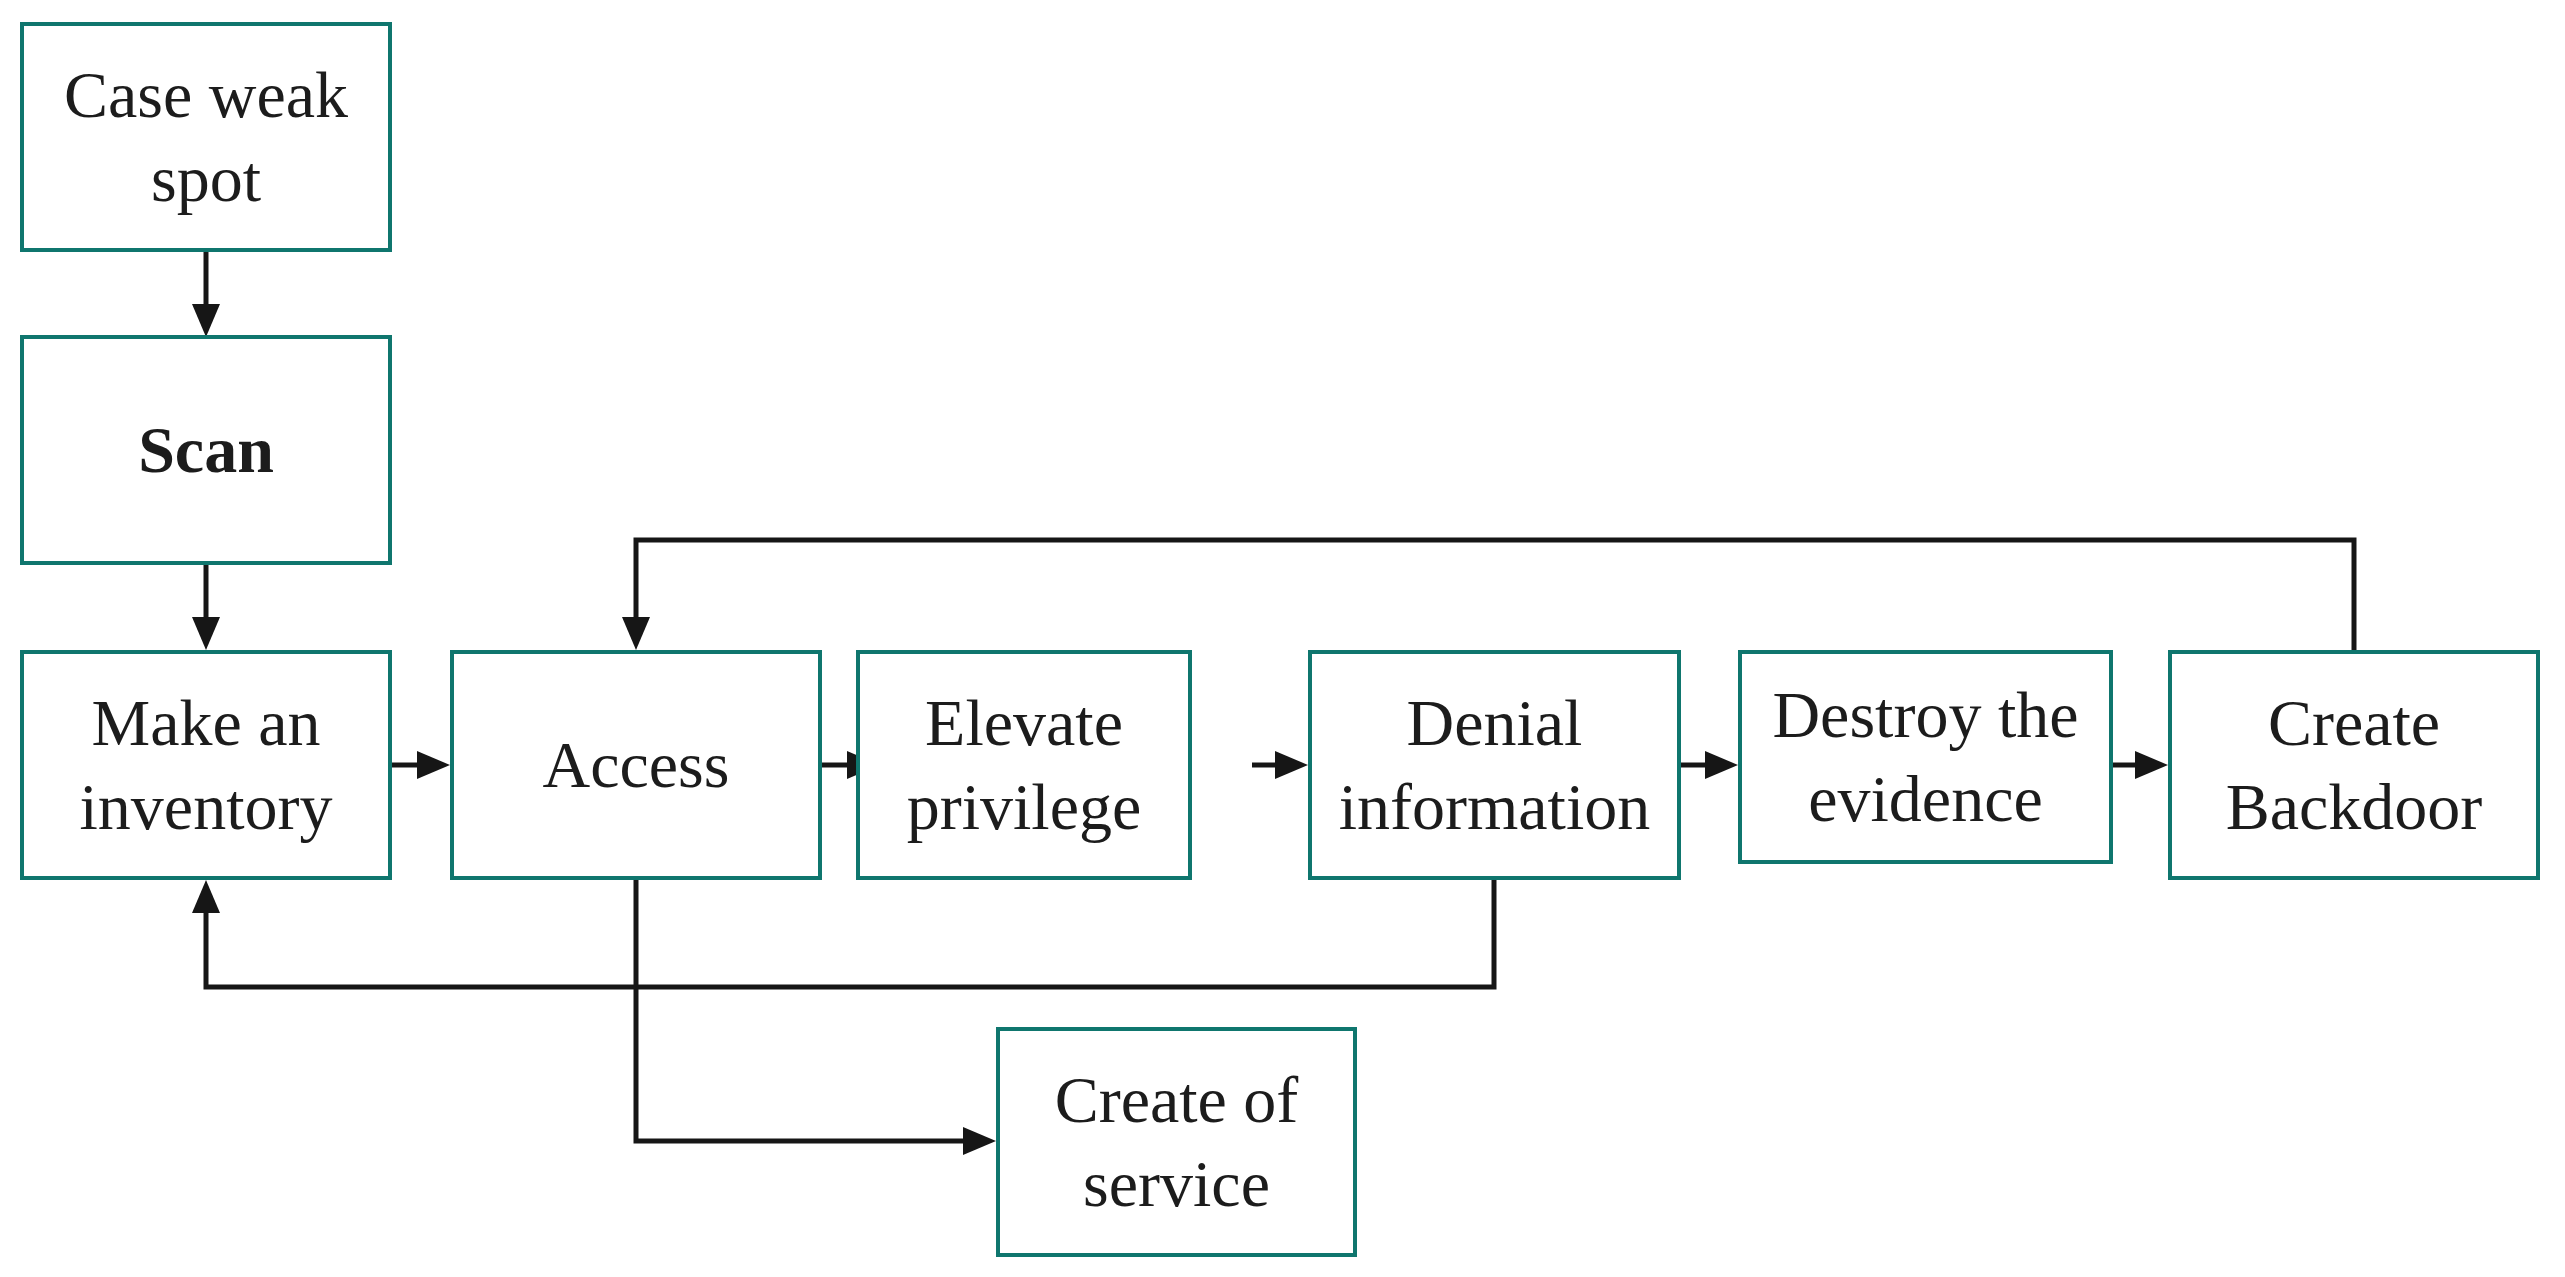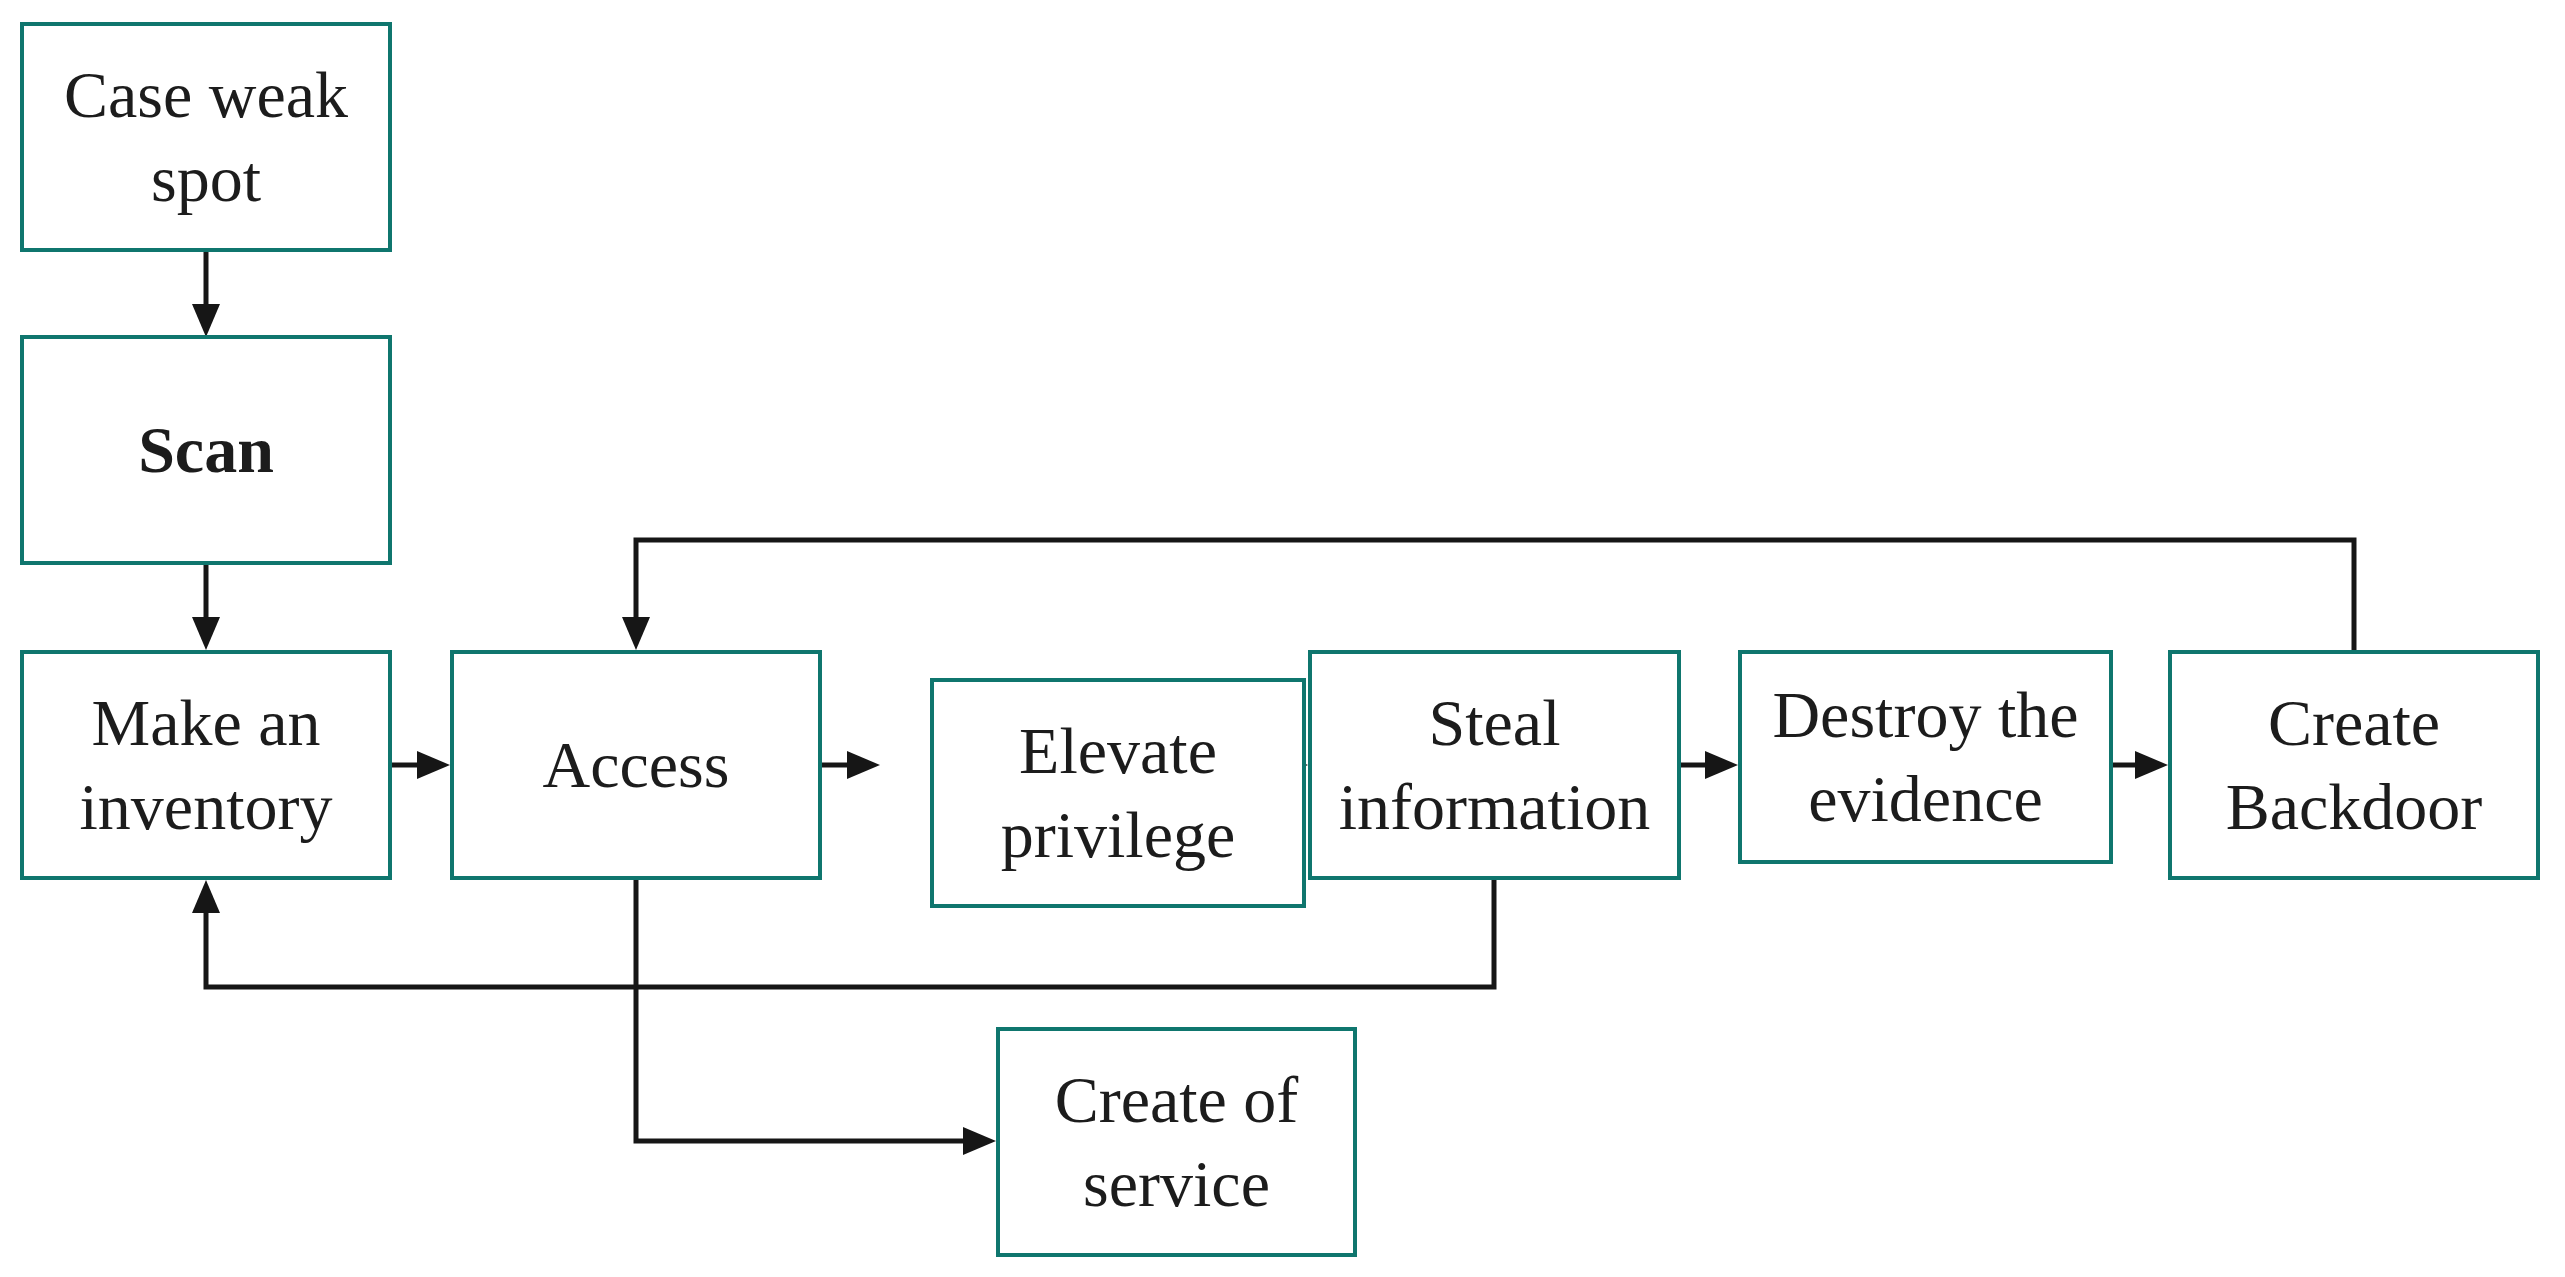--- a/index.html
+++ b/index.html
@@ -46,21 +46,21 @@
   }
   .node .node-label {
     display: block;
     padding: 0 10px;
   }
   
   .n-case      { left: 20px;   top: 22px;   width: 372px; height: 230px; }
   .n-scan      { left: 20px;   top: 335px;  width: 372px; height: 230px; font-weight: bold; }
   .n-inventory { left: 20px;   top: 650px;  width: 372px; height: 230px; }
   .n-access    { left: 450px;  top: 650px;  width: 372px; height: 230px; }
-  .n-elevate   { left: 930px;  top: 650px;  width: 376px; height: 230px; margin-top: 28px; }
+  .n-elevate   { left: 856px;  top: 650px;  width: 336px; height: 230px; }
   .n-steal     { left: 1308px; top: 650px;  width: 373px; height: 230px; }
   .n-destroy   { left: 1738px; top: 650px;  width: 375px; height: 214px; }
   .n-backdoor  { left: 2168px; top: 650px;  width: 372px; height: 230px; }
   .n-denial    { left: 996px;  top: 1027px; width: 361px; height: 230px; }
 </style>
 </head>
 <body>
 
 <div class="stage">
 
@@ -131,21 +131,21 @@
 
   <div class="node n-access">
     <span class="node-label">Access</span>
   </div>
 
   <div class="node n-elevate">
     <span class="node-label">Elevate privilege</span>
   </div>
 
   <div class="node n-steal">
-    <span class="node-label">Steal information</span>
+    <span class="node-label">Denial information</span>
   </div>
 
   <div class="node n-destroy">
     <span class="node-label">Destroy the evidence</span>
   </div>
 
   <div class="node n-backdoor">
     <span class="node-label">Create Backdoor</span>
   </div>
 

